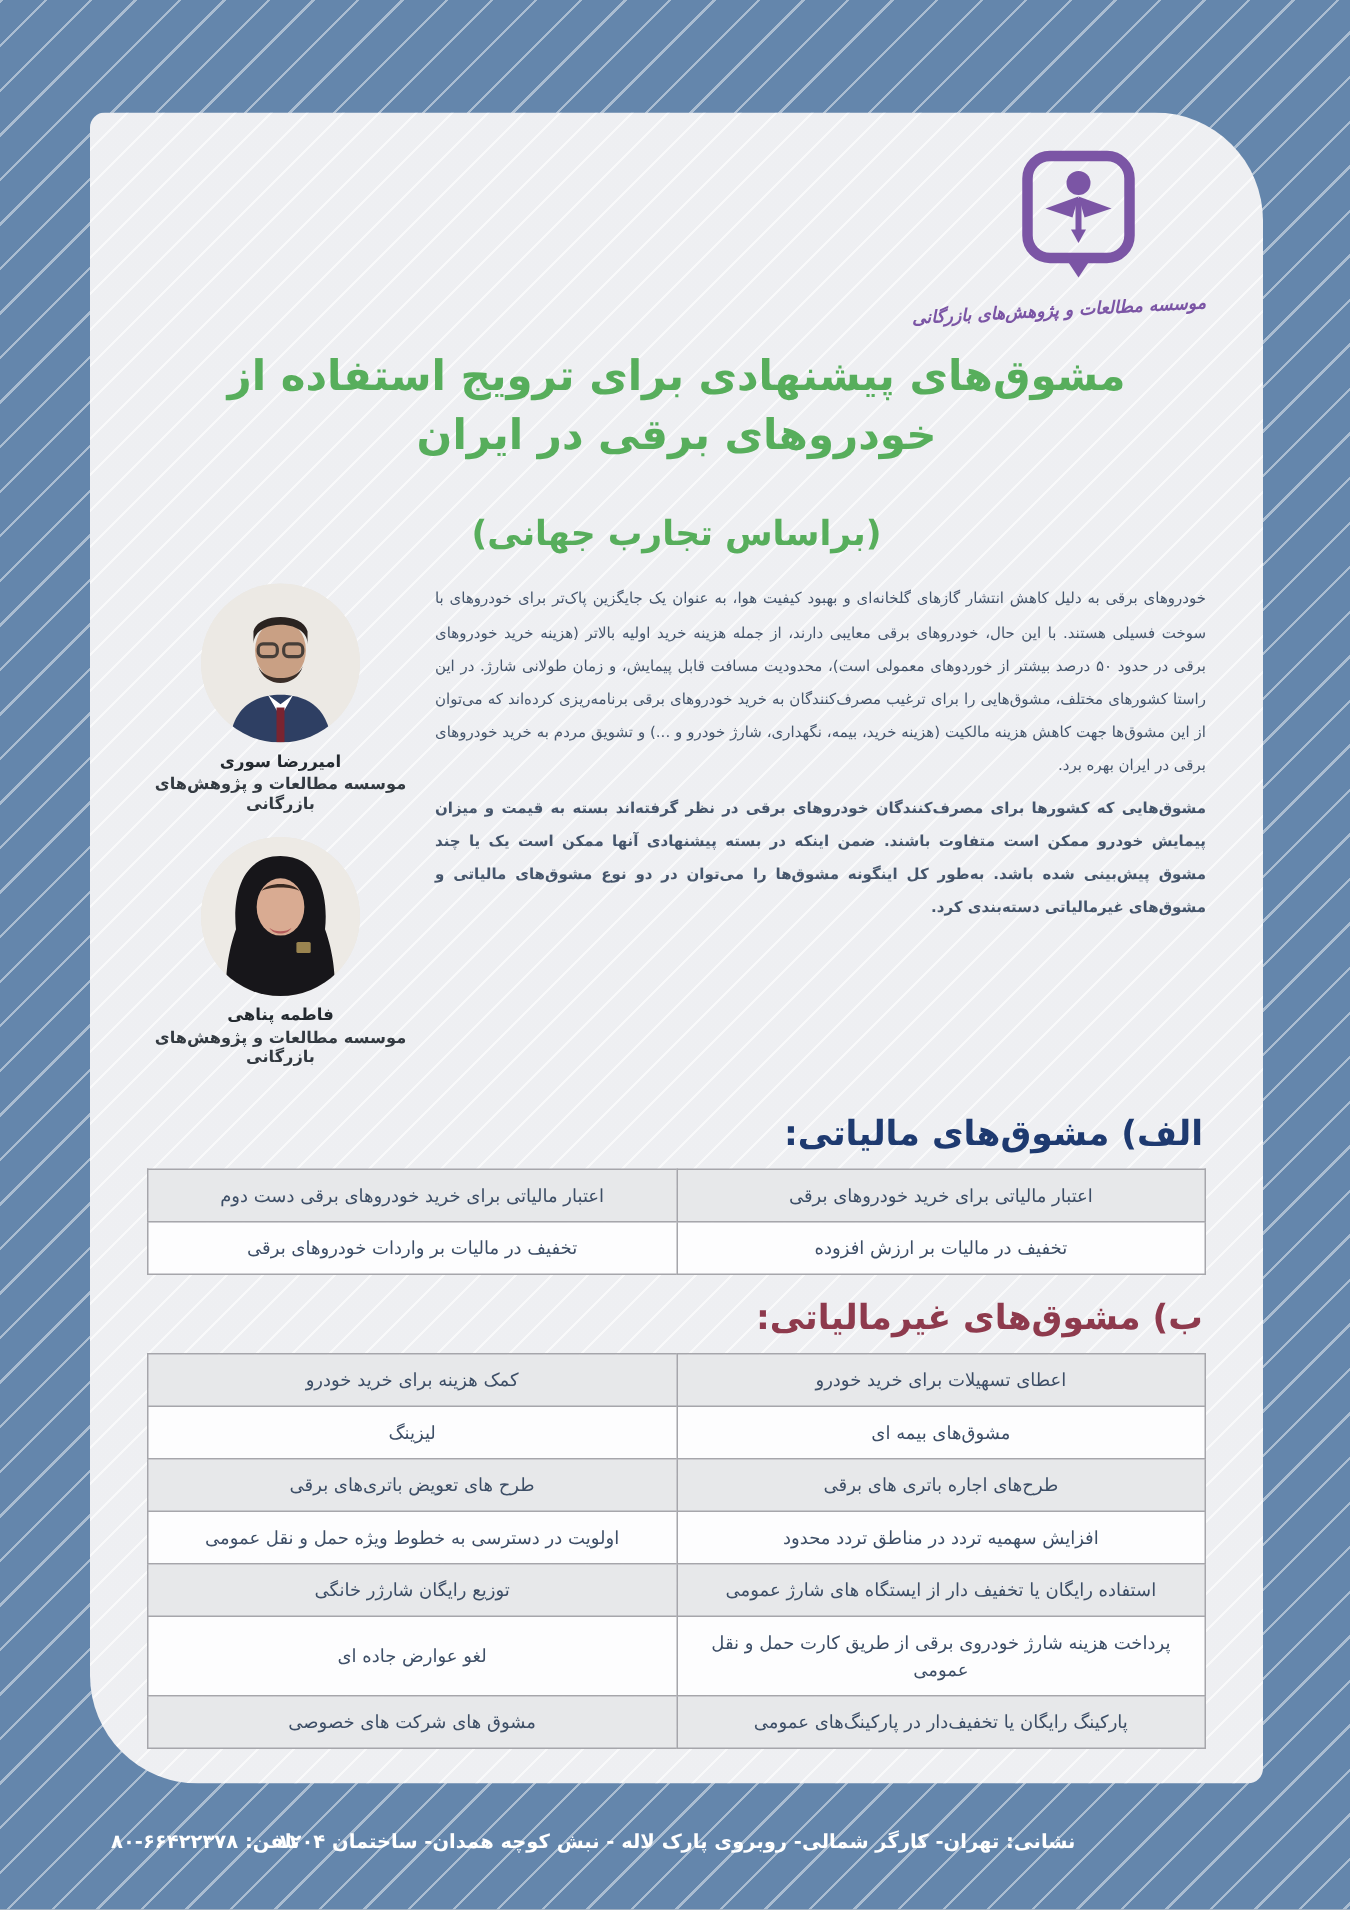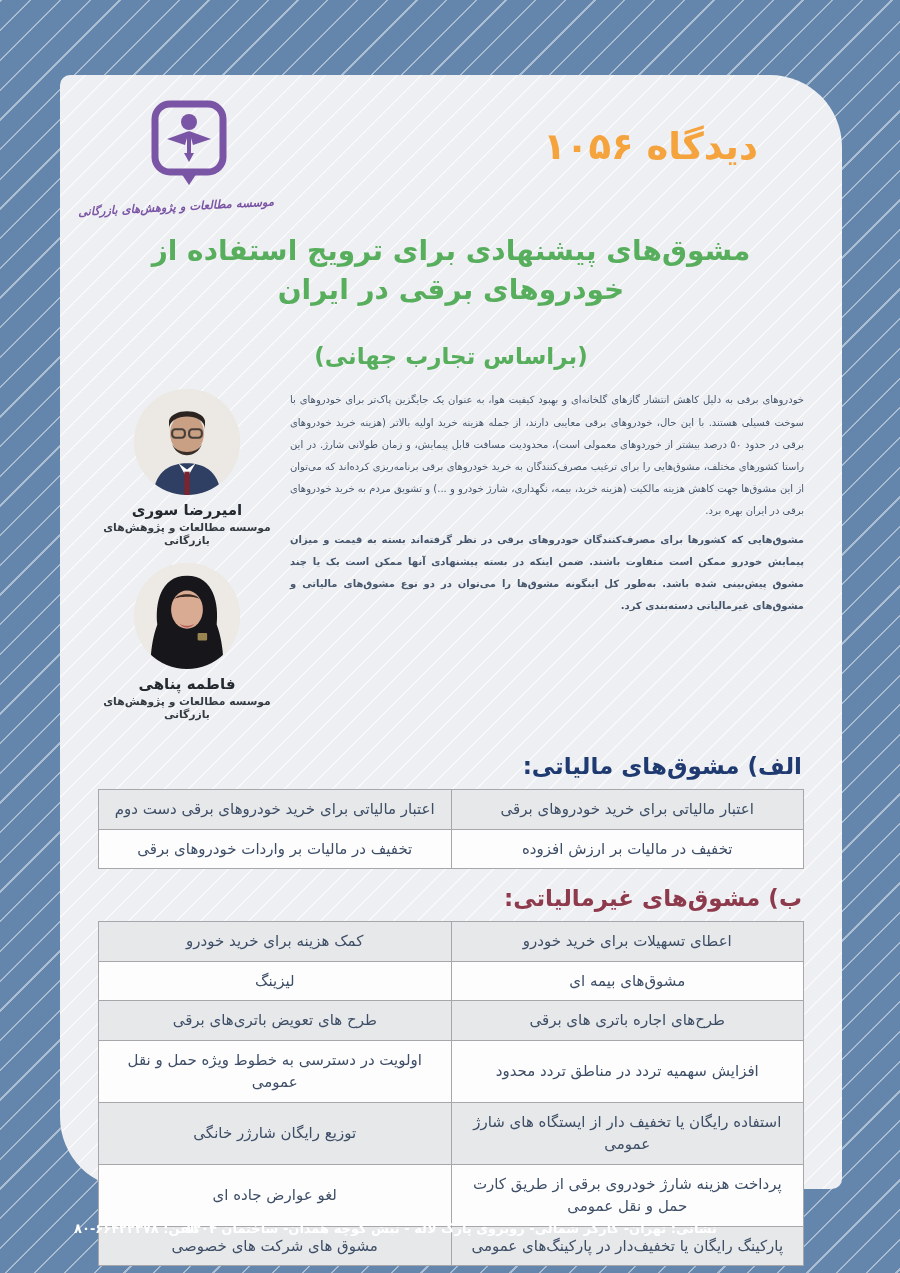--- a/index.html
+++ b/index.html
@@ -49,50 +49,49 @@
   .content-row { display:flex; margin-top:20px; gap:14px; }
   .text-col { flex:1; color:#46566c; font-size:10px; line-height:2.22; text-align:justify; }
   .text-col p + p { margin-top:6px;font-weight:bold; }
   .authors-col { width:178px; flex:none; text-align:center; }
   .author { margin-bottom:16px; }
   .avatar {
     width:106px; height:106px; border-radius:50%;
     margin:0 auto 6px; overflow:hidden; background:#e9e6e1;
   }
   .avatar svg { width:100%; height:100%; display:block; }
-  .author-name { font-weight:bold; font-size:15px; color:#23292f; }
+  .author-name { font-weight:bold; font-size:11px; color:#23292f; }
   .author-aff  { font-size:10.8px; color:#333a41; margin-top:2px; font-weight:bold; }
 
   
   .sec-title { font-weight:bold; font-size:23px; margin:16px 2px 10px; }
   .sec-title.tax  { color:#1e3a70; }
   .sec-title.ntax { color:#8e3a4d; }
 
   table.inc { width:100%; border-collapse:collapse; }
   table.inc td {
     width:50%; border:1px solid #a6a6ab; text-align:center;
-    font-size:15px; color:#3d4e66; padding:8px 10px; line-height:1.5;
+    font-size:12px; color:#3d4e66; padding:8px 10px; line-height:1.5;
     background:#fdfdfe;
   }
   table.inc tr:nth-child(odd) td { background:#e7e8ea; }
 
   
   .footer { position:absolute; left:60px; right:58px; bottom:26px; height:30px;
             direction:rtl; color:#fff; font-weight:bold; font-size:13px; }
   .footer .address { position:absolute; left:50%; transform:translateX(-50%); top:4px; white-space:nowrap; }
   .footer .phone   { position:absolute; left:14px; top:4px; white-space:nowrap; }
 </style>
 </head>
 <body>
 
 <div class="frame">
   <div class="card">
 
     <div class="hdr">
-      <div class="doc-title">دیدگاه ۱۰۵۶</div>
       <div class="logo-box">
         <svg width="92" height="100" viewBox="0 0 92 100">
           <rect x="12" y="5" width="68" height="68" rx="15" fill="none" stroke="#7b55a5" stroke-width="7"></rect>
           <polygon points="38,74 54,74 46,86" fill="#7b55a5"></polygon>
           <circle cx="46" cy="23" r="8" fill="#7b55a5"></circle>
           <path d="M46,32 L24,40 L42,46 Z" fill="#7b55a5"></path>
           <path d="M46,32 L68,40 L50,46 Z" fill="#7b55a5"></path>
           <rect x="44" y="33" width="4" height="22" fill="#7b55a5"></rect>
           <polygon points="46,63 41,54 51,54" fill="#7b55a5"></polygon>
         </svg>

